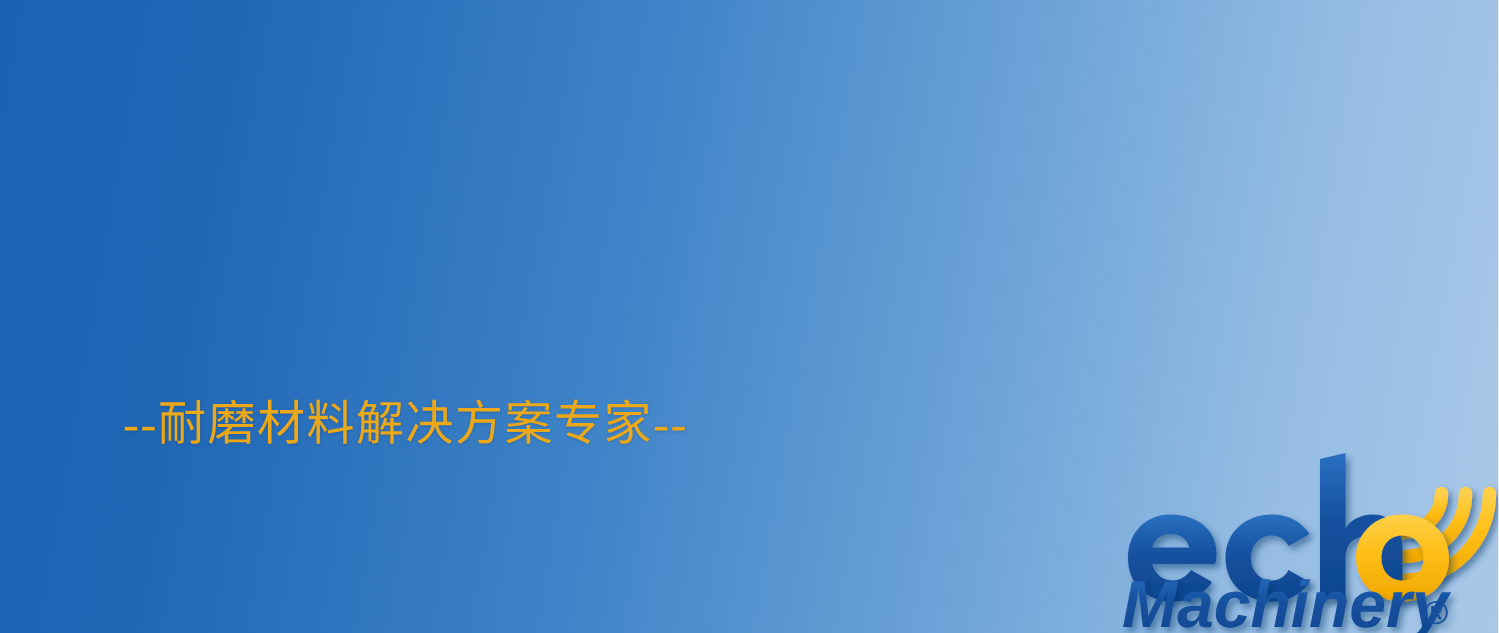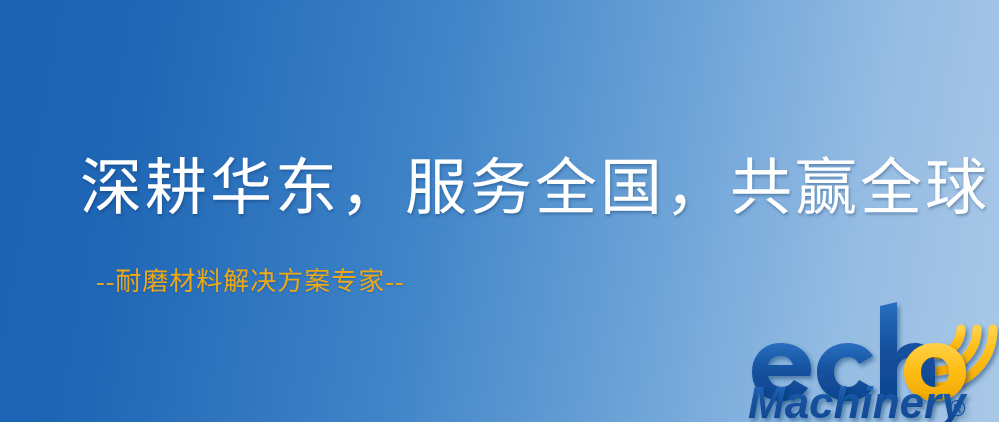--- a/index.html
+++ b/index.html
@@ -36,24 +36,24 @@
     line-height: 72px;
     letter-spacing: 3px;
     color: #ffffff;
     white-space: nowrap;
     text-shadow: 1px 2px 3px rgba(10, 45, 90, 0.35);
   }
 
   
   .subheadline {
     position: absolute;
-    left: 96px;
+    left: 82px;
     top: 265px;
     font-family: "Liberation Serif", "DejaVu Serif", serif;
-    font-size: 26px;
+    font-size: 32px;
     line-height: 34px;
     letter-spacing: 1px;
     color: #eda818;
     white-space: nowrap;
     text-shadow: 0 1px 2px rgba(20, 60, 110, 0.30);
     text-align: center;
   }
 
   
   .logo {
@@ -75,21 +75,20 @@
     font-family: "Liberation Sans", "DejaVu Sans", sans-serif;
     font-weight: bold;
     font-style: italic;
   }
 </style>
 </head>
 <body>
 
 <div class="banner">
 
-  <div class="headline">深耕华东，服务全国，共赢全球</div>
 
   <div class="subheadline">--耐磨材料解决方案专家--</div>
 
   <div class="logo">
     <svg class="logo-svg" viewBox="0 0 255 130" xmlns="http://www.w3.org/2000/svg">
       <defs>
         <filter id="logoShadow" x="-30%" y="-30%" width="180%" height="180%">
           <feDropShadow dx="2.5" dy="3" stdDeviation="2.2" flood-color="#0d3360" flood-opacity="0.45"></feDropShadow>
         </filter>
         <linearGradient id="blueGrad" x1="0" y1="0" x2="0" y2="1">

